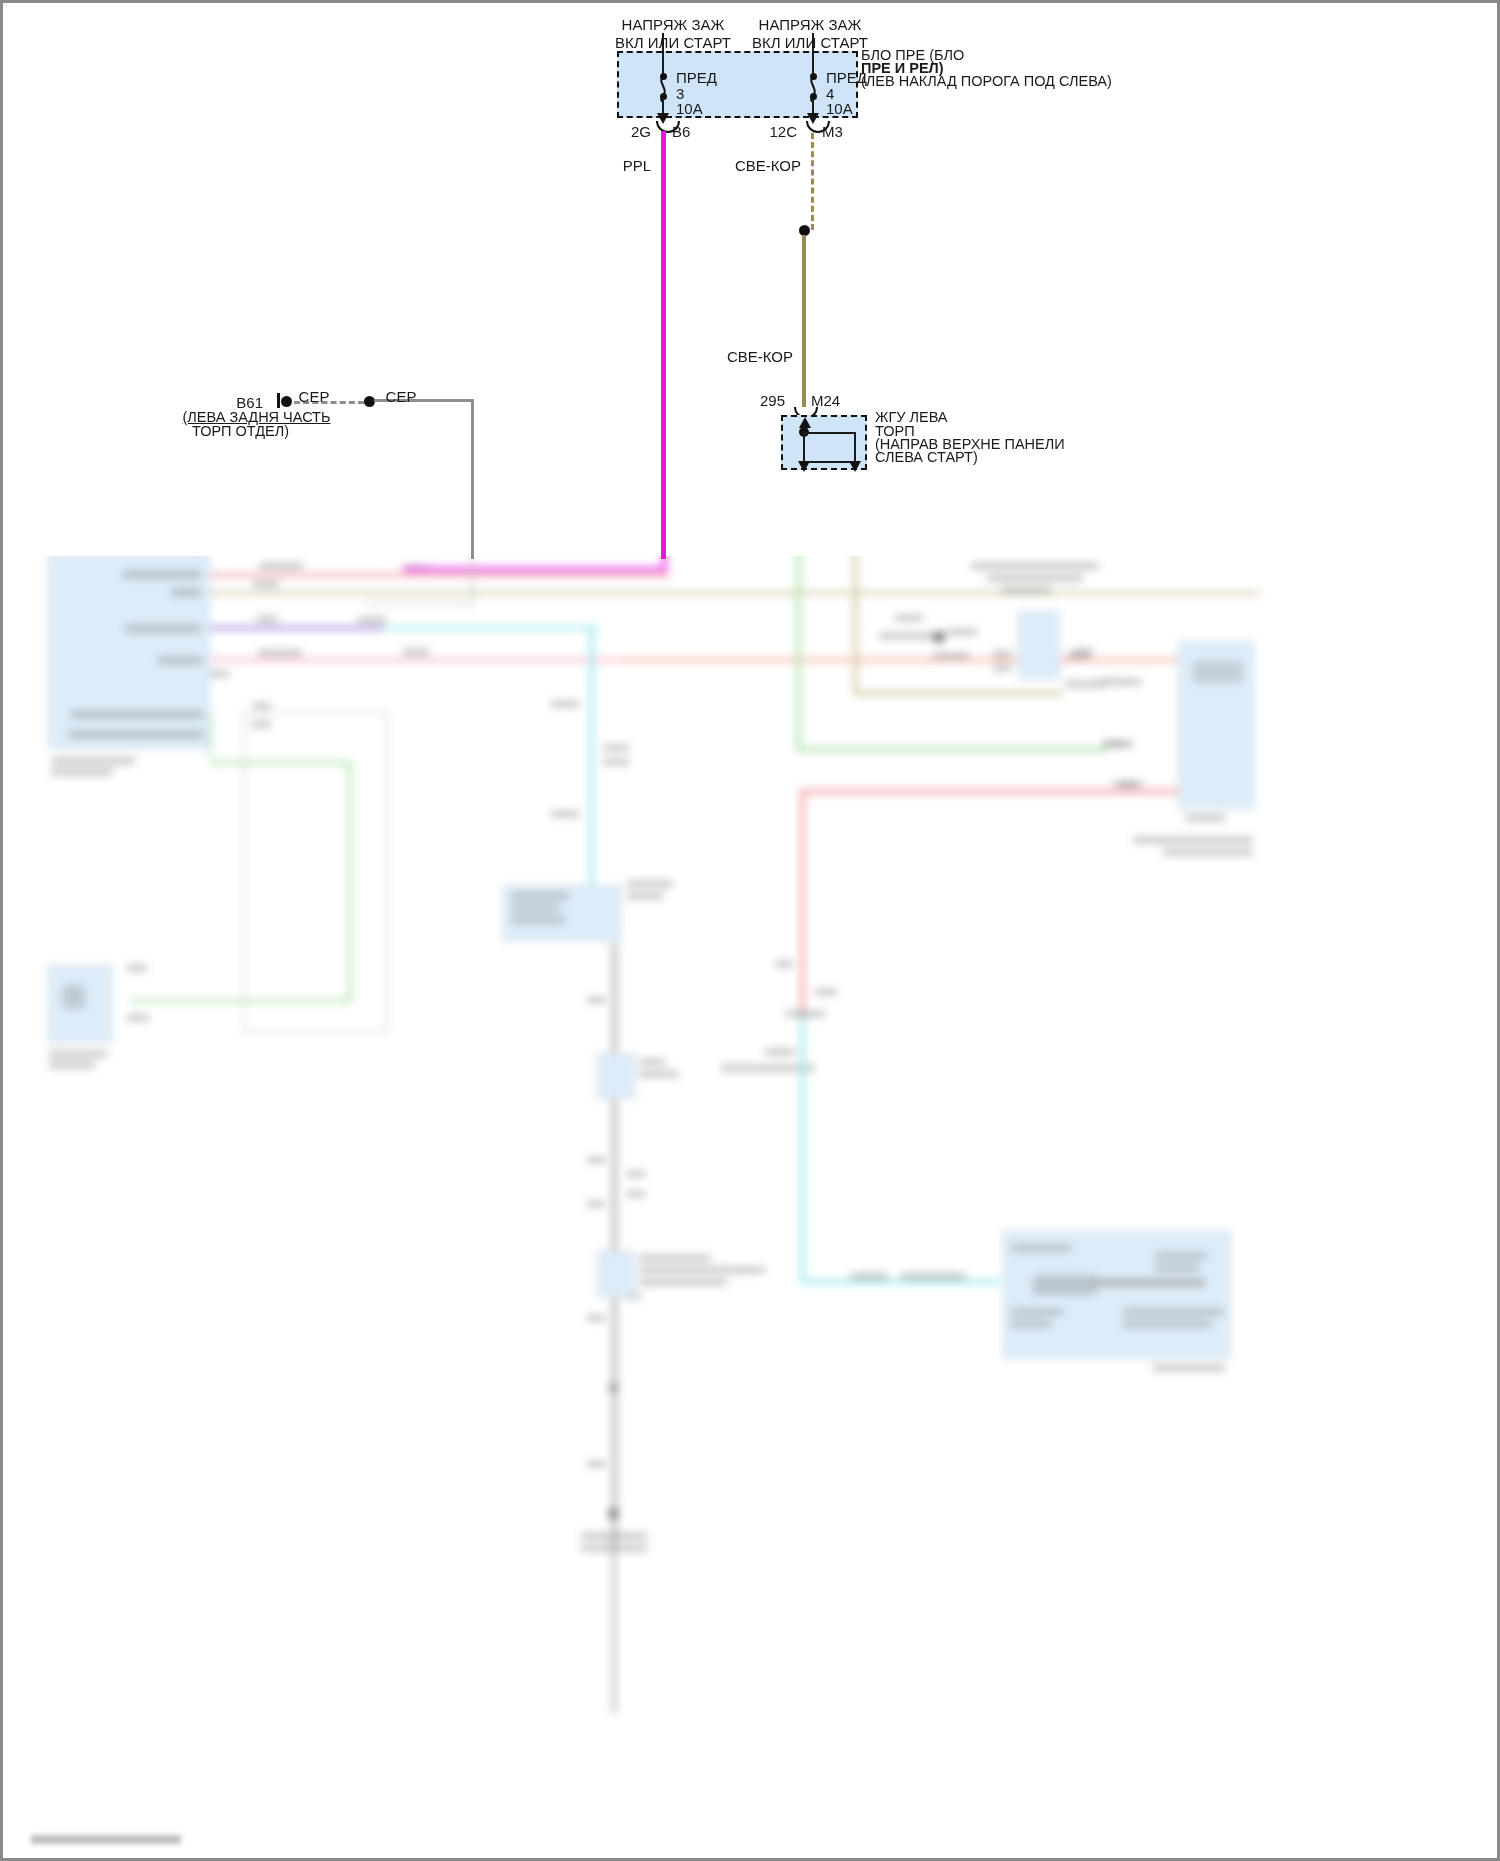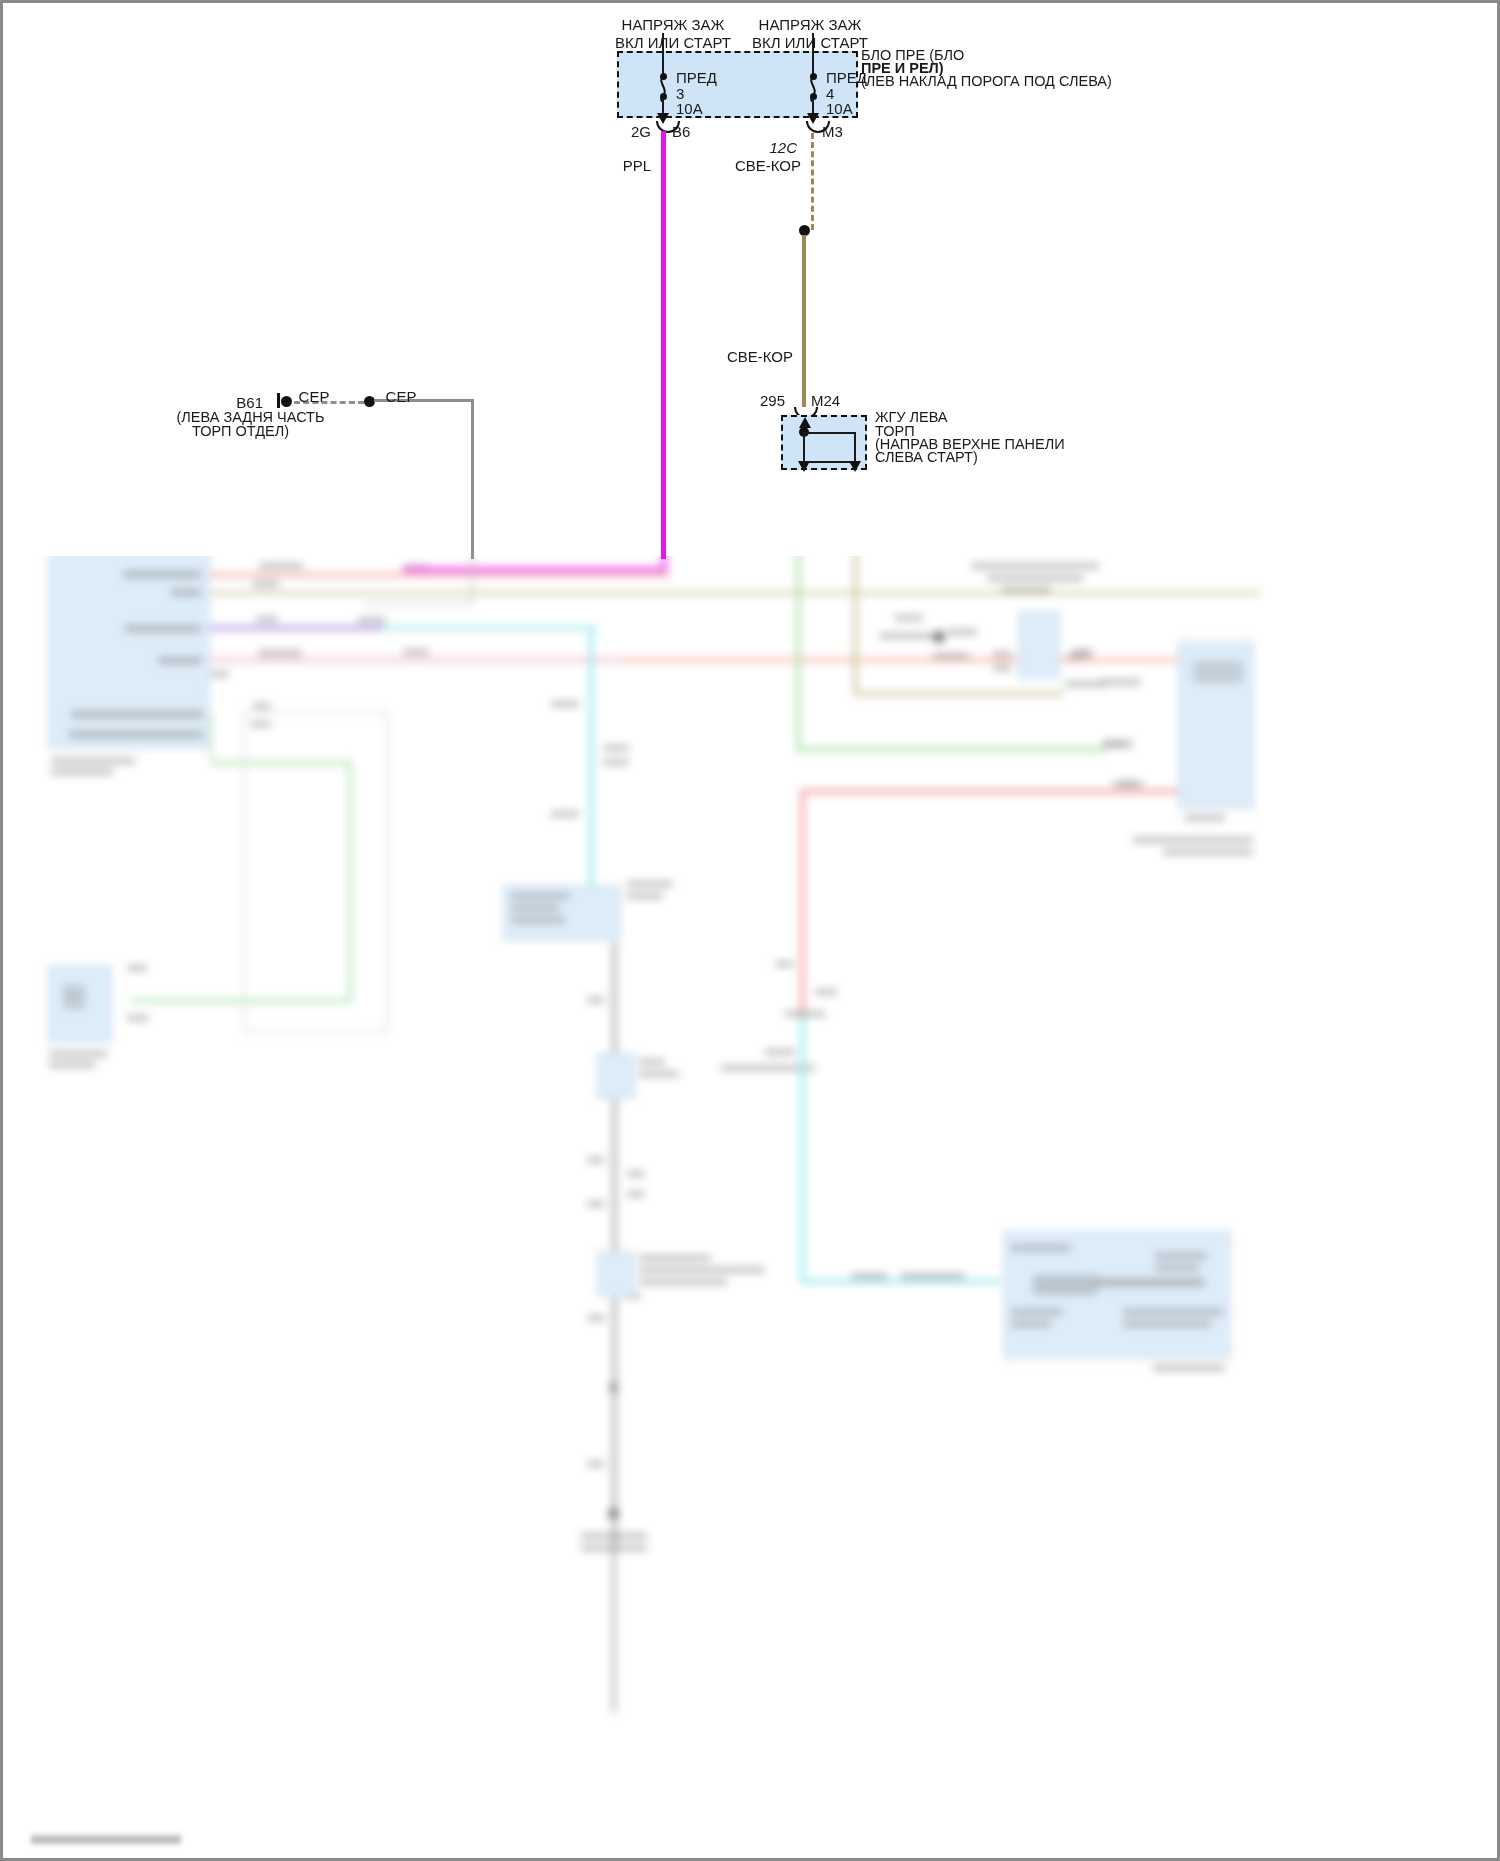--- a/index.html
+++ b/index.html
@@ -322,21 +322,21 @@
     </svg>
     <div class="dot-sm" style="left:806.5px;top:90px;"></div>
     <div class="wire vwire w-blk" style="left:809px;top:95px;height:18px;"></div>
     <div class="arrow-dn" style="left:804px;top:110px;"></div>
 
     <div class="txt t15" style="left:823px;top:65px;">ПРЕД</div>
     <div class="txt t15" style="left:823px;top:81px;">4</div>
     <div class="txt t15" style="left:823px;top:96px;">10A</div>
 
     <div class="cup" style="left:803px;top:118px;"></div>
-    <div class="txt t15 rgt" style="left:728px;top:135px;width:66px;font-style:italic;">12C</div>
+    <div class="txt t15 rgt" style="left:728px;top:119px;width:66px;">12C</div>
     <div class="txt t15" style="left:819px;top:119px;">M3</div>
 
     <div class="dash-v" style="left:808px;top:130px;height:97px;"></div>
     <div class="txt t15 rgt" style="left:680px;top:153px;width:118px;">СВЕ-КОР</div>
     <div class="dot" style="left:796px;top:222px;width:11px;height:11px;"></div>
 
     <div class="wire vwire w-tan" style="left:799px;top:232px;width:4px;height:172px;"></div>
     <div class="txt t15 rgt" style="left:672px;top:344px;width:118px;">СВЕ-КОР</div>
 
     <div class="cup" style="left:791px;top:404px;"></div>
@@ -357,21 +357,21 @@
 
     <div class="txt t14" style="left:872px;top:405px;">ЖГУ ЛЕВА</div>
     <div class="txt t14" style="left:872px;top:419px;">ТОРП</div>
     <div class="txt t14" style="left:872px;top:432px;">(НАПРАВ ВЕРХНЕ ПАНЕЛИ</div>
     <div class="txt t14" style="left:872px;top:445px;">СЛЕВА СТАРТ)</div>
 
     <div class="txt t15 rgt" style="left:198px;top:390px;width:62px;">B61</div>
     <div class="pinbar" style="left:274px;top:390px;"></div>
     <div class="dot" style="left:278px;top:393px;width:11px;height:11px;"></div>
 
-    <div class="txt t14 ctr" style="left:115px;top:405px;width:265px;">(ЛЕВА ЗАДНЯ ЧАСТЬ</div>
+    <div class="txt t14 ctr" style="left:121px;top:405px;width:265px;text-decoration:underline;">(ЛЕВА ЗАДНЯ ЧАСТЬ</div>
     <div class="txt t14 ctr" style="left:105px;top:419px;width:265px;">ТОРП ОТДЕЛ)</div>
 
     <div class="dash-h" style="left:291px;top:398px;width:70px;"></div>
     <div class="txt t15 ctr" style="left:276px;top:384px;width:70px;">СЕР</div>
     <div class="dot" style="left:361px;top:393px;width:11px;height:11px;"></div>
     <div class="wire hwire w-gry" style="left:371px;top:396px;width:99px;height:3px;"></div>
     <div class="txt t15 ctr" style="left:363px;top:384px;width:70px;">СЕР</div>
 
     <div class="wire vwire w-gry" style="left:468px;top:396px;width:3px;height:160px;"></div>
 

